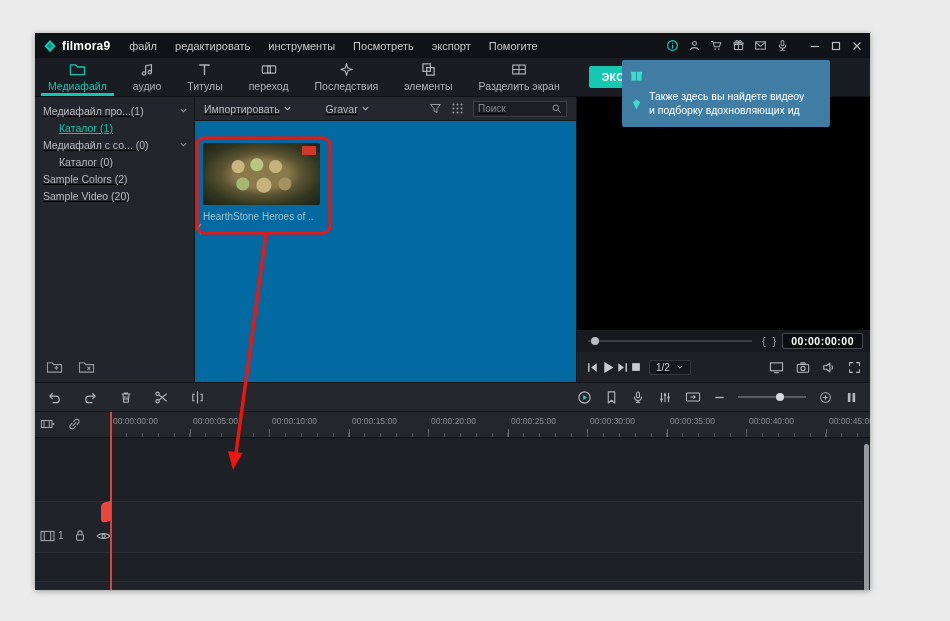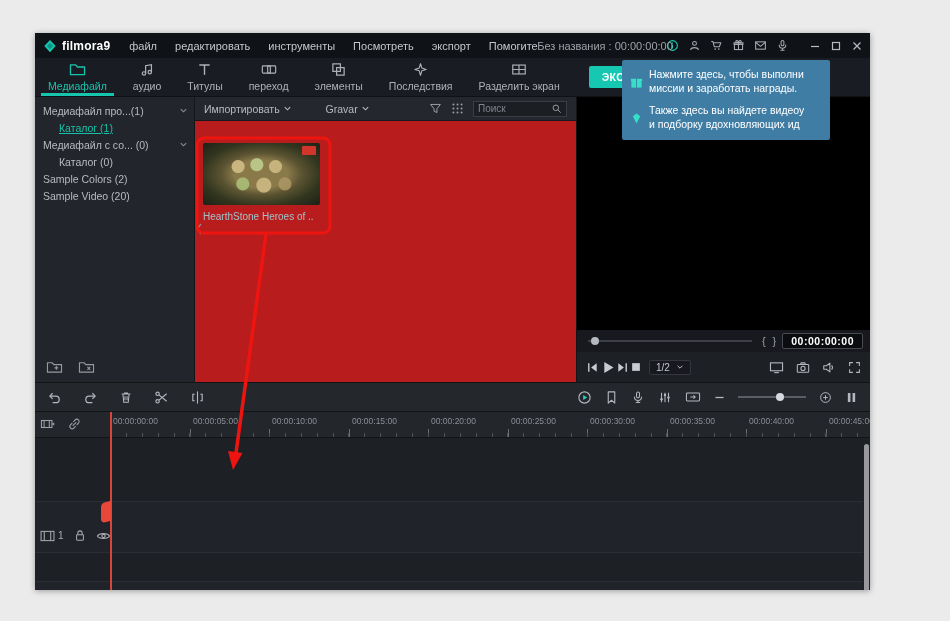--- a/index.html
+++ b/index.html
@@ -28,31 +28,31 @@
   .tabbar { height:39px; flex:0 0 39px; background:#191c22; display:flex; align-items:stretch;
             border-bottom:1px solid #0f1115; position:relative; }
   .tab { display:flex; flex-direction:column; align-items:center; justify-content:center; gap:3px;
          padding:0 13px; font-size:10.5px; color:#aeb2b8; position:relative; }
   .tab.active { color:#17c5ae; }
   .tab.active::after { content:""; position:absolute; left:6px; right:6px; bottom:0; height:3px; background:#17c5ae; }
   .export-btn { align-self:center; margin-left:16px; background:#16c7b2; color:#fff; font-size:10.5px;
                 font-weight:bold; padding:5px 13px; border-radius:2px; letter-spacing:.4px; border:none; }
 
   
-  .content { flex:1 1 auto; display:flex; min-height:0; }
+  .content { flex:1 1 auto; display:flex; min-height:0;text-decoration:underline; }
 
   .sidebar { width:160px; flex:0 0 160px; background:#22252b; border-right:1px solid #14161a;
              padding-top:5px; font-size:10.5px; color:#b7bbc1; position:relative; }
   .side-item { height:17px; display:flex; align-items:center; padding-left:8px; padding-right:6px; }
   .side-item.child { padding-left:24px; }
   .side-item .chev { margin-left:auto; color:#8a8e94; }
   .side-item.catalog-active { color:#17c0a8; text-decoration:underline; }
   .sidebar-folders { position:absolute; left:11px; bottom:8px; display:flex; gap:15px; color:#9599a0; }
 
-  .media { flex:1 1 auto; background:#b91c1c; display:flex; flex-direction:column; position:relative; min-width:0; }
+  .media { flex:1 1 auto; background:#0369a1; display:flex; flex-direction:column; position:relative; min-width:0; }
   .media-toolbar { height:24px; flex:0 0 24px; background:#24272d; border-bottom:1px solid #15171b;
                    display:flex; align-items:center; padding:0 9px; font-size:10.5px; color:#b7bbc1; gap:4px; }
   .mt-group { display:flex; align-items:center; gap:3px; }
   .mt-sep { width:26px; }
   .mt-right { margin-left:auto; display:flex; align-items:center; gap:9px; color:#9ca0a6; }
   .search-box { width:94px; height:16px; background:#1b1e23; border:1px solid #3a3d43;
                 display:flex; align-items:center; padding:0 4px; gap:3px; }
   .search-box input { flex:1; min-width:0; background:transparent; border:none; outline:none;
                       color:#c4c7cc; font-size:10px; font-family:inherit; }
   .search-box input::placeholder { color:#82868c; }
@@ -145,21 +145,20 @@
           </svg>
       </span>
       <span class="brand">filmora9</span>
     </div>
     <span class="menu-item">файл</span>
     <span class="menu-item">редактировать</span>
     <span class="menu-item">инструменты</span>
     <span class="menu-item">Посмотреть</span>
     <span class="menu-item">экспорт</span>
     <span class="menu-item">Помогите</span>
-    <span class="mb-title">Без названия : 00:00:00:00</span>
     <div class="mb-right">
       <span class="ic accent">
         <svg width="13" height="13" viewBox="0 0 16 16" stroke="currentColor" fill="none" stroke-width="1.4">
             <circle cx="8" cy="8" r="6"></circle>
             <path d="M8 5v.2M8 7.6V11" stroke-linecap="round"></path>
           </svg>
       </span>
       <span class="ic">
         <svg width="13" height="13" viewBox="0 0 16 16" stroke="currentColor" fill="none" stroke-width="1.3">
             <circle cx="8" cy="5.4" r="2.4"></circle>
@@ -242,34 +241,34 @@
       <span class="ic">
         <svg width="16" height="15" viewBox="0 0 18 16" stroke="currentColor" fill="none" stroke-width="1.3">
             <rect x="1.5" y="4" width="9" height="8" rx="1"></rect>
             <rect x="7.5" y="4" width="9" height="8" rx="1"></rect>
           </svg>
       </span>
       <span>переход</span>
     </div>
     <div class="tab">
       <span class="ic">
+        <svg width="15" height="15" viewBox="0 0 16 16" stroke="currentColor" fill="none" stroke-width="1.2" stroke-linejoin="round">
+            <path d="M8 1.8l1.4 4.6L14 8l-4.6 1.4L8 14.2 6.6 9.4 2 8l4.6-1.6z"></path>
+          </svg>
+      </span>
+      <span>Последствия</span>
+    </div>
+    <div class="tab">
+      <span class="ic">
         <svg width="15" height="15" viewBox="0 0 16 16" stroke="currentColor" fill="none" stroke-width="1.3">
             <rect x="2" y="2" width="8" height="8"></rect>
             <rect x="6" y="6" width="8" height="8"></rect>
           </svg>
       </span>
       <span>элементы</span>
-    </div>
-    <div class="tab">
-      <span class="ic">
-        <svg width="15" height="15" viewBox="0 0 16 16" stroke="currentColor" fill="none" stroke-width="1.2" stroke-linejoin="round">
-            <path d="M8 1.8l1.4 4.6L14 8l-4.6 1.4L8 14.2 6.6 9.4 2 8l4.6-1.6z"></path>
-          </svg>
-      </span>
-      <span>Последствия</span>
     </div>
     <div class="tab">
       <span class="ic">
         <svg width="16" height="15" viewBox="0 0 18 16" stroke="currentColor" fill="none" stroke-width="1.3">
             <rect x="2" y="3" width="14" height="10"></rect>
             <path d="M9 3v10M2 8h14"></path>
           </svg>
       </span>
       <span>Разделить экран</span>
     </div>
@@ -614,24 +613,20 @@
 
 <div class="tooltip">
   <div class="tt-item">
     <span class="ic">
       <svg width="13" height="13" viewBox="0 0 14 14">
           <rect x="1.5" y="5" width="11" height="7.5" fill="#35e0c8"></rect>
           <rect x="1" y="3" width="12" height="2.4" fill="#35e0c8"></rect>
           <path d="M7 3v9.5" stroke="#3f7da5" stroke-width="1"></path>
         </svg>
     </span>
-    <span class="tt-text">
-      <span>Нажмите здесь, чтобы выполни</span>
-      <span>миссии и заработать награды.</span>
-    </span>
   </div>
   <div class="tt-item">
     <span class="ic">
       <svg width="13" height="13" viewBox="0 0 14 14">
           <path d="M3 4.5L7 1.5l4 3L7 12.5z" fill="#35e0c8"></path>
         </svg>
     </span>
     <span class="tt-text">
       <span>Также здесь вы найдете видеоу</span>
       <span>и подборку вдохновляющих ид</span>

